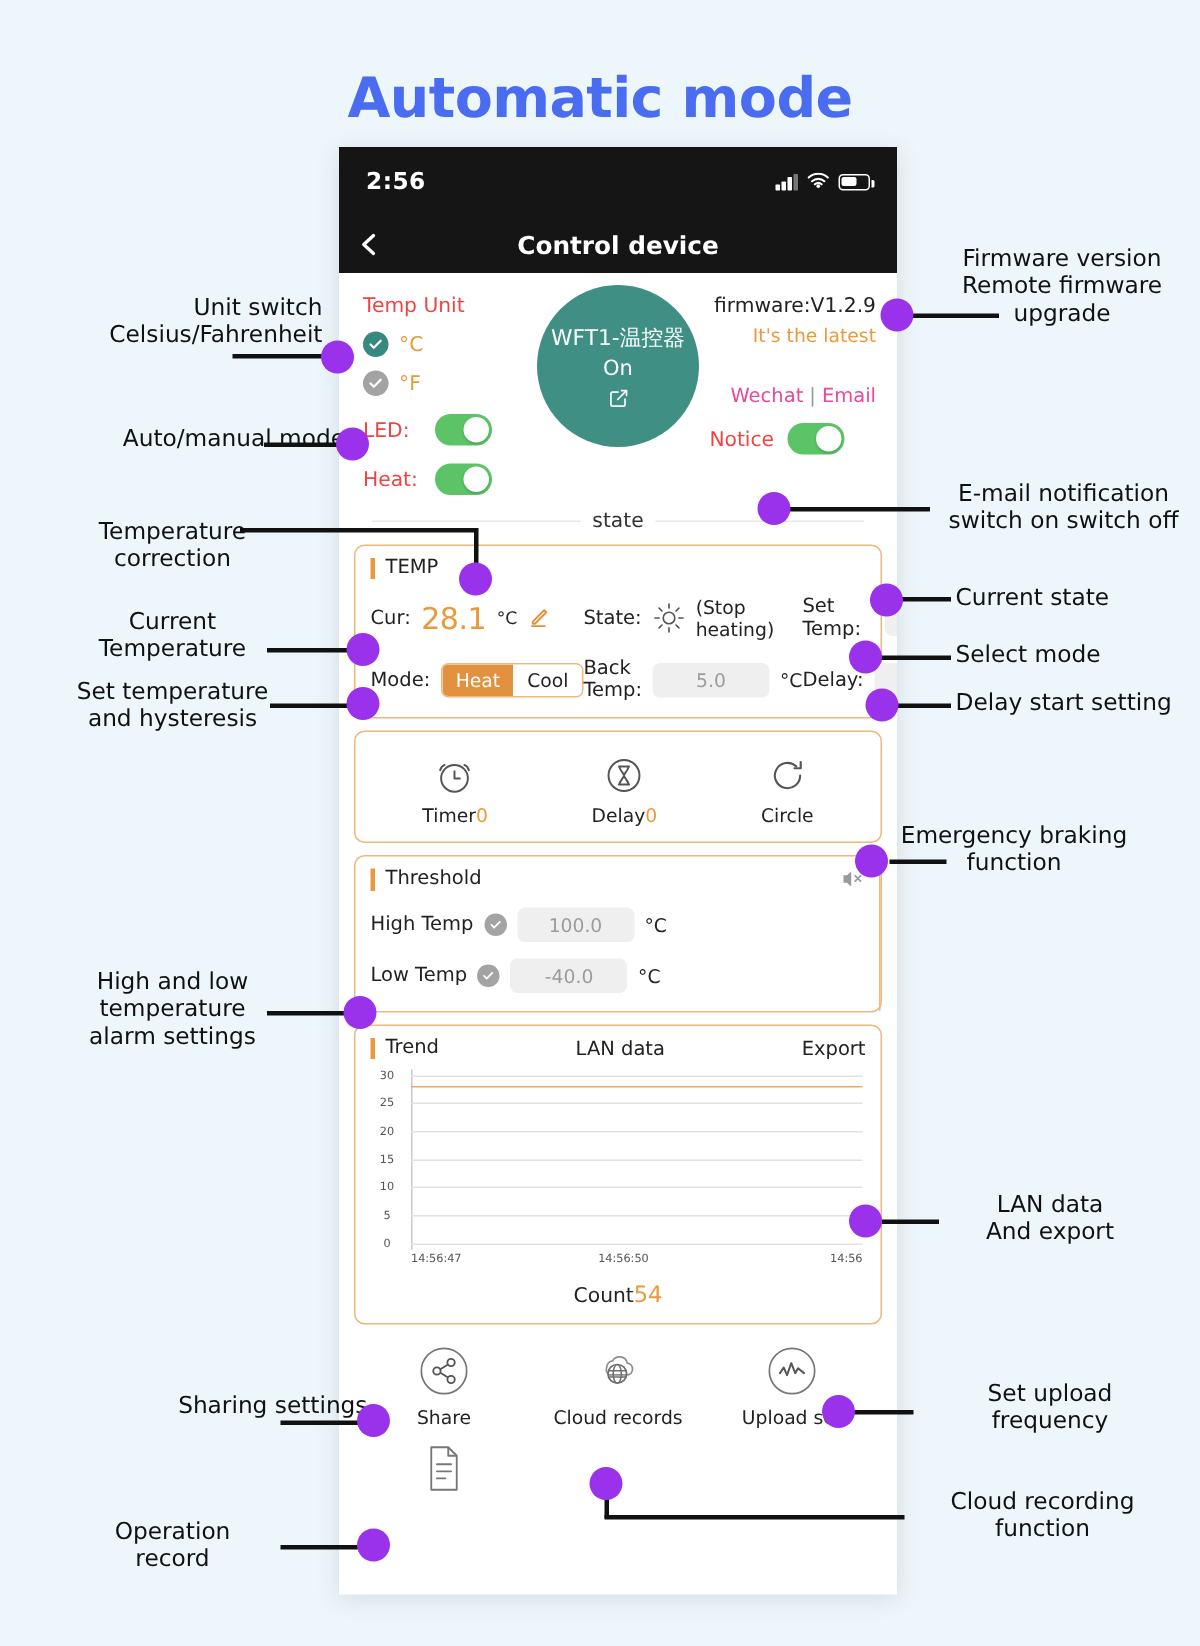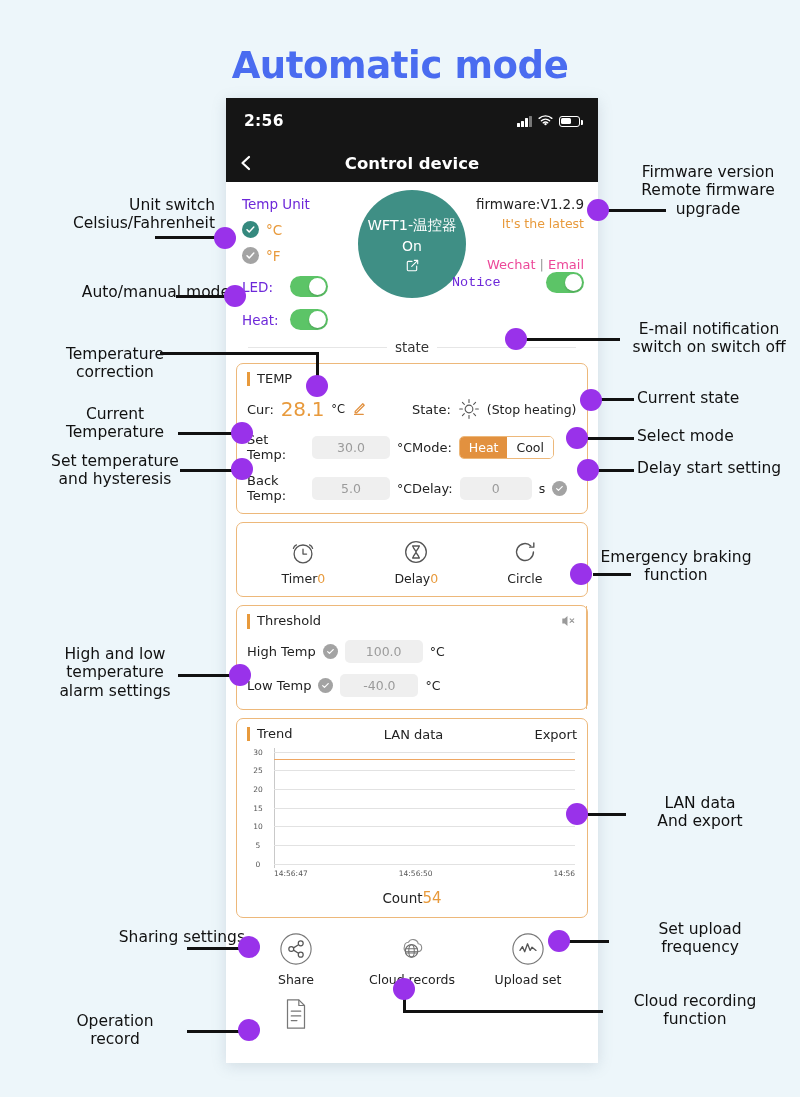--- a/index.html
+++ b/index.html
@@ -51,21 +51,21 @@
   }
   .navbar .title { font-size: 16.5px; font-weight: bold; }
   .back-chevron {
     position: absolute; left: 12px; top: 50%; transform: translateY(-50%);
     width: 16px; height: 16px; cursor: pointer;
   }
   
   .dev-head { position: relative; height: 155px; padding: 10px 14px 0 14px; }
   .col-left  { position: absolute; left: 16px; top: 14px; width: 120px; }
   .col-right { position: absolute; right: 14px; top: 14px; width: 132px; text-align: right; }
-  .lbl { font-size: 13.5px; color: #6d28d9; }
+  .lbl { font-size: 13.5px; color: #ef4444; }
   .unit-row { display: flex; align-items: center; gap: 7px; margin-top: 9px; }
   .chk { width: 17px; height: 17px; border-radius: 50%; display:flex; align-items:center; justify-content:center; }
   .chk.on { background: #35897e; }
   .chk.off { background: #a3a3a3; }
   .chk svg { width: 11px; height: 11px; }
   .unit-txt { font-size: 13.5px; color: #e89a3c; }
   .sw-row { display:flex; align-items:center; gap: 12px; margin-top: 12px; }
   .sw-row .lbl { width: 36px; }
   .toggle { width: 38px; height: 21px; border-radius: 11px; background: #5cc467; position: relative; cursor:pointer; }
   .toggle i { position:absolute; right: 2px; top: 2px; width: 17px; height: 17px; background:#fff; border-radius:50%;
@@ -77,30 +77,30 @@
     cursor: pointer;
   }
   .circle-dev .d1 { font-size: 14.5px; }
   .circle-dev .d2 { font-size: 14px; }
   .circle-dev .d3 { margin-top: 2px; }
   .fw { font-size: 13.5px; color: #222; }
   .fw-latest { font-size: 12.5px; color: #e89a3c; margin-top: 4px; }
   .links { margin-top: 26px; font-size: 13px; color: #222; }
   .links span { color: #ec4899; }
   .links .sep { color: #999; margin: 0 4px; }
-  .notice-row { display:flex; align-items:center; justify-content: space-between; gap: 9px; margin-top: 0; font-family: Liberation Mono, monospace; }
+  .notice-row { display:flex; align-items:center; justify-content: center; gap: 9px; margin-top: 10px; }
   .state-sep {
     display:flex; align-items:center; gap: 8px; padding: 0 22px; margin-top: 2px;
   }
   .state-sep hr { flex: 1; border: none; height: 1px; background: #e6e6e6; }
   .state-sep span { font-size: 13.5px; color: #333; }
   
   .card { margin: 8px 10px 0 10px; border: 1px solid #edb87a; border-radius: 7px; padding: 8px 10px 10px 10px; }
   .card-title { font-size: 13px; color: #222; padding-left: 7px; border-left: 3px solid #e89a3c; line-height: 1.1; }
-  .temp-grid { display: grid; grid-template-columns: 1fr 1fr; }
+  .temp-grid { display: grid; grid-template-columns: 1fr 1fr 1fr; }
   .row { display: flex; align-items: center; gap: 7px; margin-top: 11px; }
   .t-lbl { font-size: 13px; color: #222; }
   .cur-val { font-size: 20px; color: #e89a3c; letter-spacing: -.3px; }
   .cur-unit { font-size: 11.5px; color: #222; }
   .inp {
     background: #efefef; border: none; border-radius: 5px; height: 23px; width: 78px;
     font-size: 12.5px; color: #9b9b9b; text-align: center; font-family: inherit;
   }
   .inp.small { width: 72px; }
   .unitdeg { font-size: 12.5px; color: #222; }

